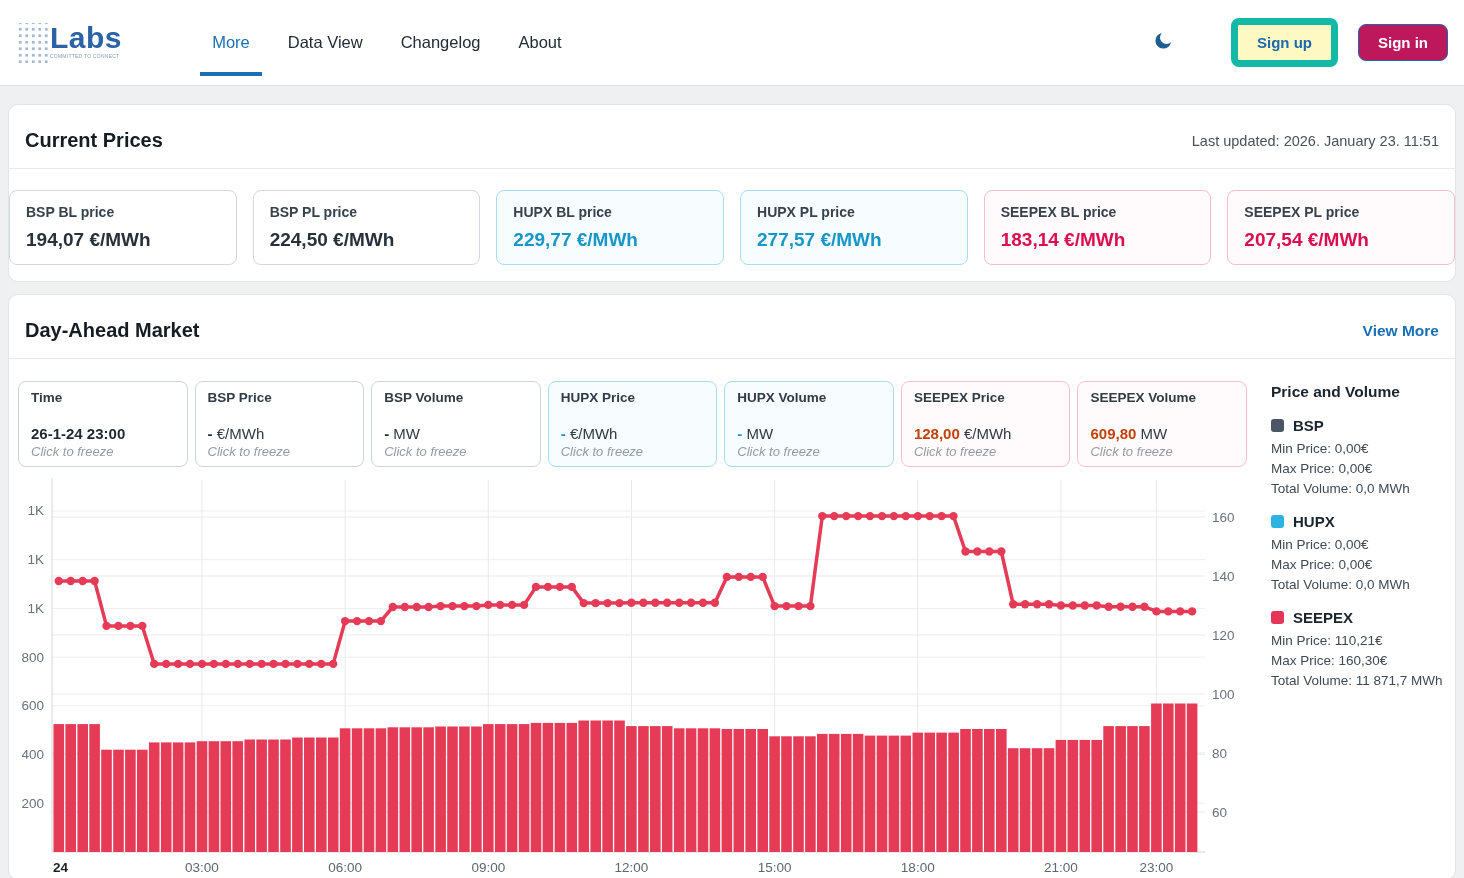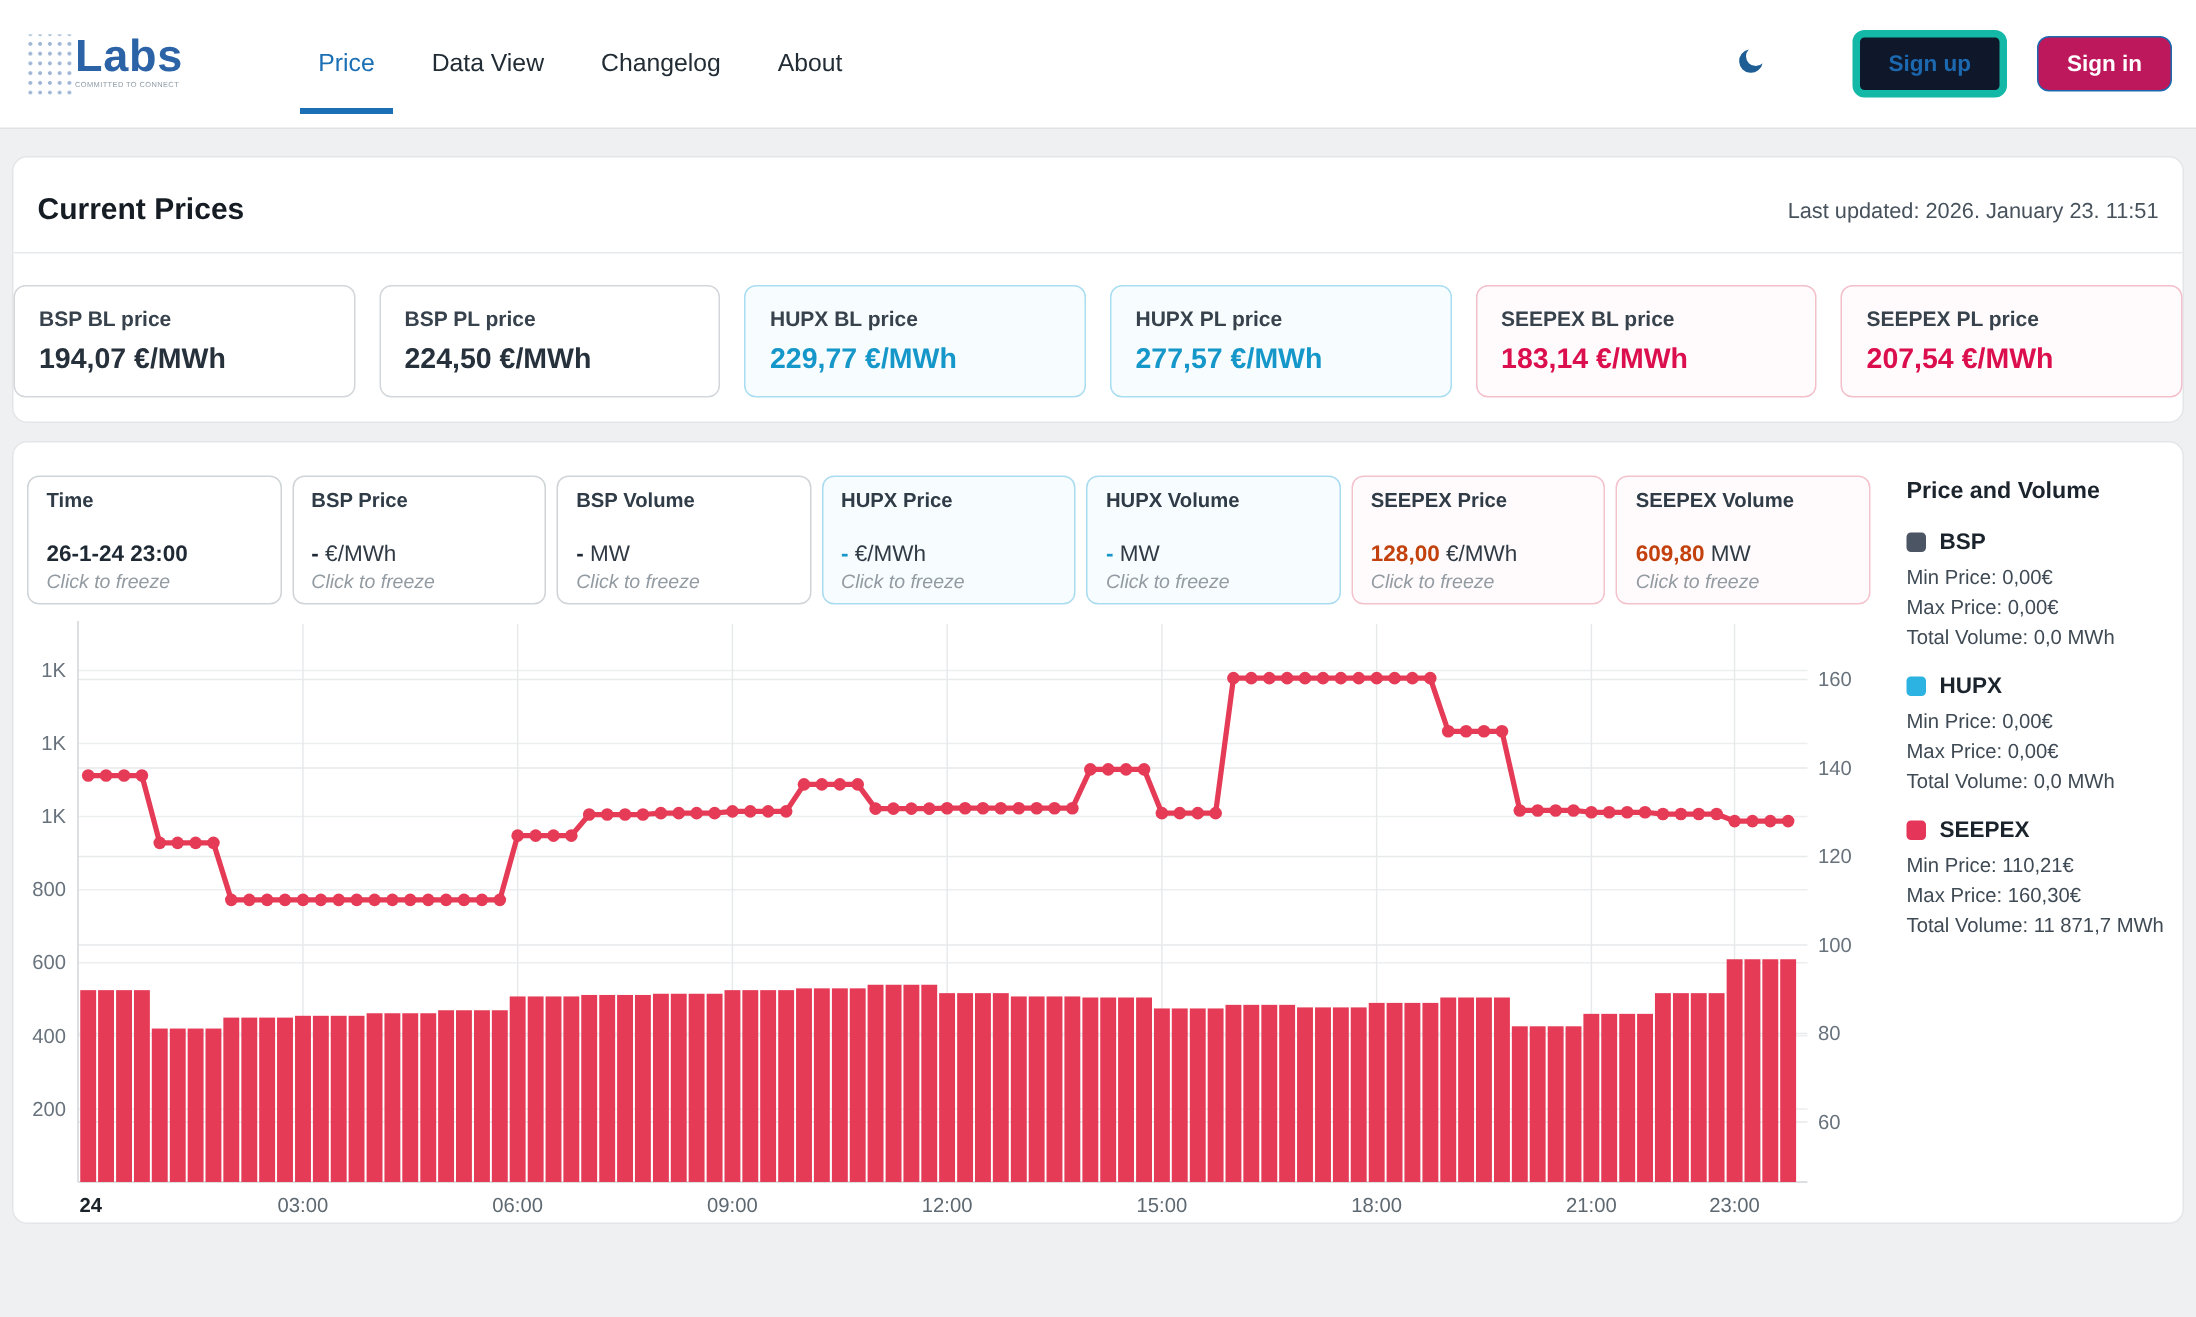--- a/index.html
+++ b/index.html
@@ -12,21 +12,21 @@
   .logo-textwrap { display:flex; flex-direction:column; line-height:1; }
   .logo-name { font-size:30px; font-weight:700; color:#2b63a6; letter-spacing:.5px; }
   .logo-tagline { font-size:9px; color:#8d9aa6; letter-spacing:.5px; transform:scale(.55); transform-origin:left top; white-space:nowrap; margin-top:1px; }
   .nav { display:flex; align-items:center; gap:38px; height:67px; }
   .nav-item { font-size:16.5px; color:#222c35; height:67px; display:flex; align-items:center; cursor:pointer; position:relative; font-weight:500; }
   .nav-item.active { color:#1b6fb5; }
   .nav-item.active::after { content:""; position:absolute; left:-12px; right:-12px; bottom:0; height:4px; background:#1b6fb5; }
   .topbar-right { margin-left:auto; display:flex; align-items:center; gap:20px; }
   .moon-btn { width:36px; height:36px; display:flex; align-items:center; justify-content:center; cursor:pointer; background:none; border:none; }
   .btn { font-family:inherit; font-size:15px; font-weight:700; border-radius:8px; padding:9px 19px; cursor:pointer; }
-  .btn-outline { background:#0f172a; color:#1c69b0; border:5px solid #14b8a6; margin-left:30px; }
+  .btn-outline { background:#fef9c3; color:#1c69b0; border:7px solid #14b8a6; margin-left:30px; }
   .btn-solid { background:#be185d; color:#fff; border:1px solid #1c69b0; }
 
   
   .panel { background:#fff; border:1px solid #e3e6e9; border-radius:10px; }
   .panel-1 { margin:18px 8px 12px; }
   .panel-2 { margin:0 8px 8px; }
   .panel-header { display:flex; align-items:center; justify-content:space-between; padding:24px 16px 16px; border-bottom:1px solid #e7eaec; }
   .panel-title { font-size:20px; font-weight:700; color:#151c23; }
   .last-updated { font-size:14.5px; color:#47525c; }
   .view-more { font-size:15.5px; font-weight:700; color:#1b6fb5; cursor:pointer; text-decoration:none; }
@@ -70,21 +70,21 @@
 
 <header class="topbar">
   <div class="logo">
     <span class="logo-dots"></span>
     <span class="logo-textwrap">
       <span class="logo-name">Labs</span>
       <span class="logo-tagline">COMMITTED TO CONNECT</span>
     </span>
   </div>
   <nav class="nav">
-      <div class="nav-item active">Price</div>
+      <div class="nav-item active">More</div>
       <div class="nav-item">Data View</div>
       <div class="nav-item">Changelog</div>
       <div class="nav-item">About</div>
     </nav>
   <div class="topbar-right">
     <button class="moon-btn">
       <span>
         <svg width="22" height="22" viewBox="0 0 24 24">
             <path d="M20.8 13.2A8.6 8.6 0 1 1 10.8 3.2a7 7 0 0 0 10 10z" fill="#1e5e95"></path>
           </svg>
@@ -122,20 +122,24 @@
         <div class="pc-value">183,14 €/MWh</div>
       </div>
       <div class="price-card seepex">
         <div class="pc-label">SEEPEX PL price</div>
         <div class="pc-value">207,54 €/MWh</div>
       </div>
     </div>
 </section>
 
 <section class="panel panel-2">
+  <div class="panel-header">
+    <h2 class="panel-title">Day-Ahead Market</h2>
+    <a class="view-more">View More</a>
+  </div>
   <div class="dam-body">
     <div class="chart-col">
       <div class="freeze-row">
           <div class="freeze-card fc-neutral">
             <div class="fc-label">Time</div>
             <div class="fc-value"><span class="num">26-1-24 23:00</span></div>
             <div class="fc-hint">Click to freeze</div>
           </div>
           <div class="freeze-card fc-neutral">
             <div class="fc-label">BSP Price</div>

